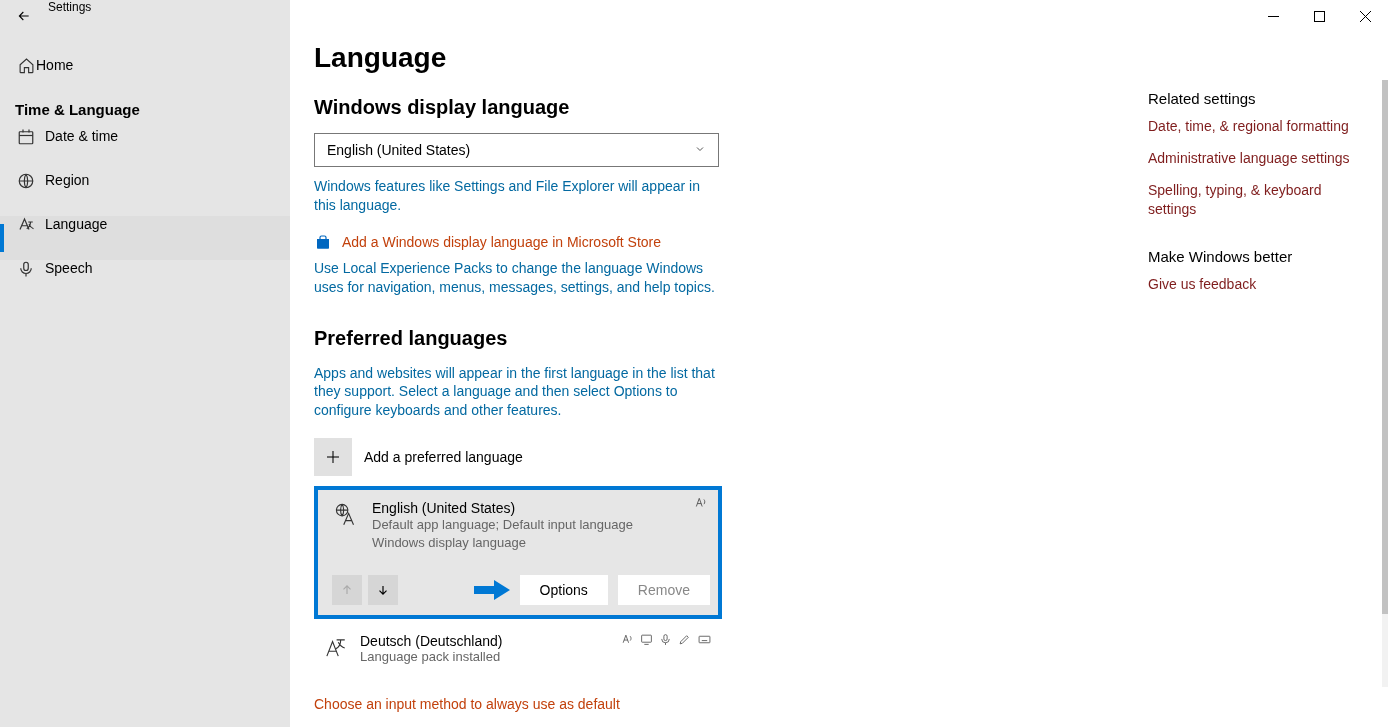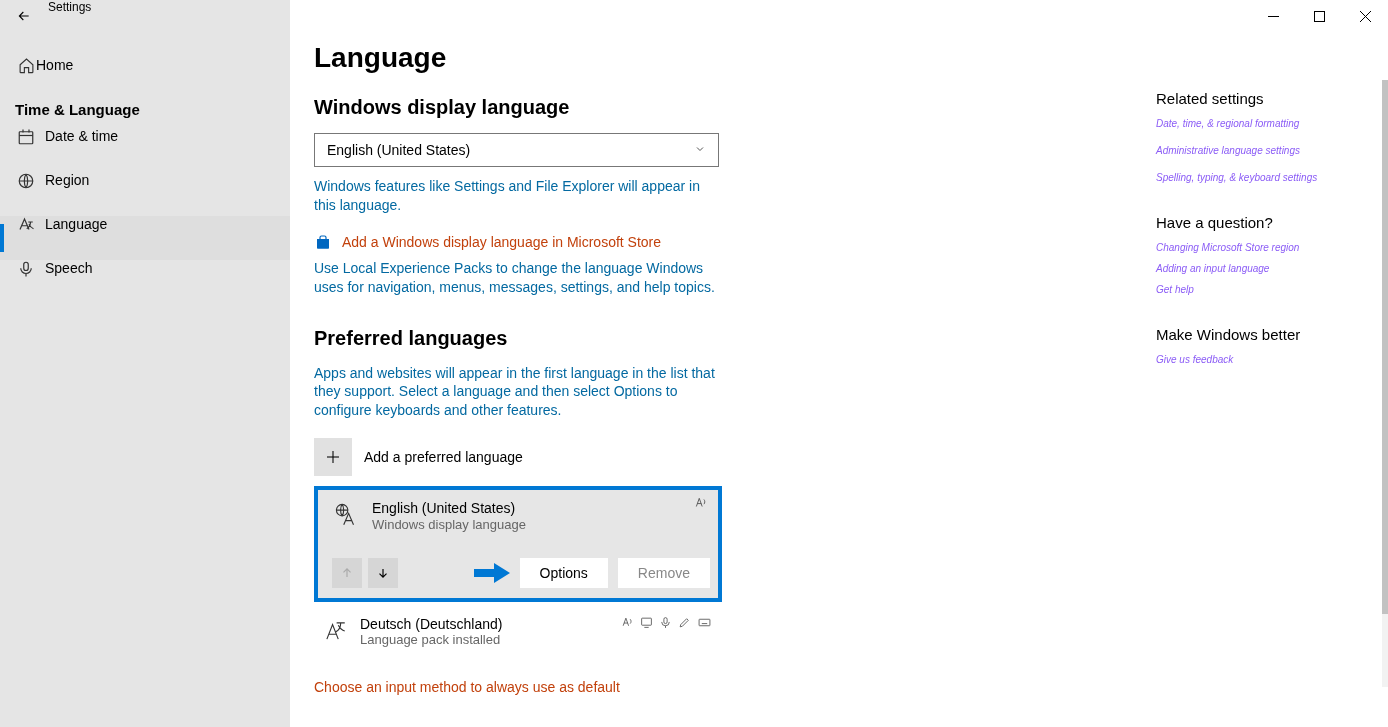--- a/index.html
+++ b/index.html
@@ -54,23 +54,23 @@
   .lgbtn.dis { color:#888; }
   .arrow-annot { width:36px; height:22px; color:#0078d4; }
 
   .lang-card2 { width:408px; display:flex; align-items:flex-start; gap:12px; padding:8px 8px; position:relative; }
   .lang-card2 .icon-block { width:26px; padding-top:2px; }
   .lang-card2 .corner { position:absolute; top:8px; right:10px; font-size:11px; color:#555; display:flex; gap:6px; }
   .lang-card2 .name { font-size:14px; }
   .lang-card2 .sub { font-size:13px; color:#666; }
 
   
-  .rightcol { position:absolute; top:90px; right:12px; width:220px; }
+  .rightcol { position:absolute; top:90px; right:20px; width:220px; }
   .rightcol h3 { font-weight:400; font-size:15px; margin:0 0 10px 0; }
-  .rightcol .rlink { display:block; color:#8b5cf6; font-size:10px; margin-bottom:14px; cursor:pointer; line-height:1.3;font-style:italic; }
+  .rightcol .rlink { display:block; color:#7f1d1d; font-size:14px; margin-bottom:14px; cursor:pointer; line-height:1.3; }
   .rightcol .sec { margin-bottom:30px; }
 
   .vscroll { position:absolute; top:80px; right:0; width:6px; bottom:40px; background:#f2f2f2; }
   .vthumb { position:absolute; top:0; width:100%; height:88%; background:#c2c2c2; }
 </style>
 </head>
 <body>
 
 <div class="sidebar">
   <div class="titlebar-overlay"></div>
@@ -202,20 +202,21 @@
       <div class="row1">
         <div class="icon-block">
           <svg width="26" height="26" viewBox="0 0 32 32" fill="none" stroke="#333" stroke-width="1.4">
             <circle cx="10" cy="10" r="7"></circle>
               <path d="M3 10h14M10 3c2.5 3 2.5 11 0 14M10 3c-2.5 3-2.5 11 0 14"></path>
             <path d="M12 28L18 14l6 14M14 23h8"></path>
           </svg>
         </div>
         <div class="meta">
           <div class="name">English (United States)</div>
+          <div class="sub">Default app language; Default input language</div>
           <div class="sub">Windows display language</div>
         </div>
       </div>
       <div class="ctrl-row">
         <div class="sqbtn" style="color:#aaa;">
           <svg width="14" height="14" viewBox="0 0 24 24" fill="none" stroke="currentColor" stroke-width="2">
               <path d="M12 19V5M6 11l6-6 6 6"></path>
             </svg>
         </div>
         <div class="sqbtn">
@@ -280,26 +281,20 @@
   </div>
 
   <div class="rightcol">
     <div class="sec">
       <h3>Related settings</h3>
       <a class="rlink">Date, time, &amp; regional formatting</a>
       <a class="rlink">Administrative language settings</a>
       <a class="rlink">Spelling, typing, &amp; keyboard settings</a>
     </div>
     <div class="sec">
-      <h3>Have a question?</h3>
-      <a class="rlink" style="margin-bottom:8px;">Changing Microsoft Store region</a>
-      <a class="rlink" style="margin-bottom:8px;">Adding an input language</a>
-      <a class="rlink" style="margin-bottom:8px;">Get help</a>
-    </div>
-    <div class="sec">
       <h3>Make Windows better</h3>
       <a class="rlink">Give us feedback</a>
     </div>
   </div>
 
   <div class="vscroll">
     <div class="vthumb"></div>
   </div>
 </div>
 

